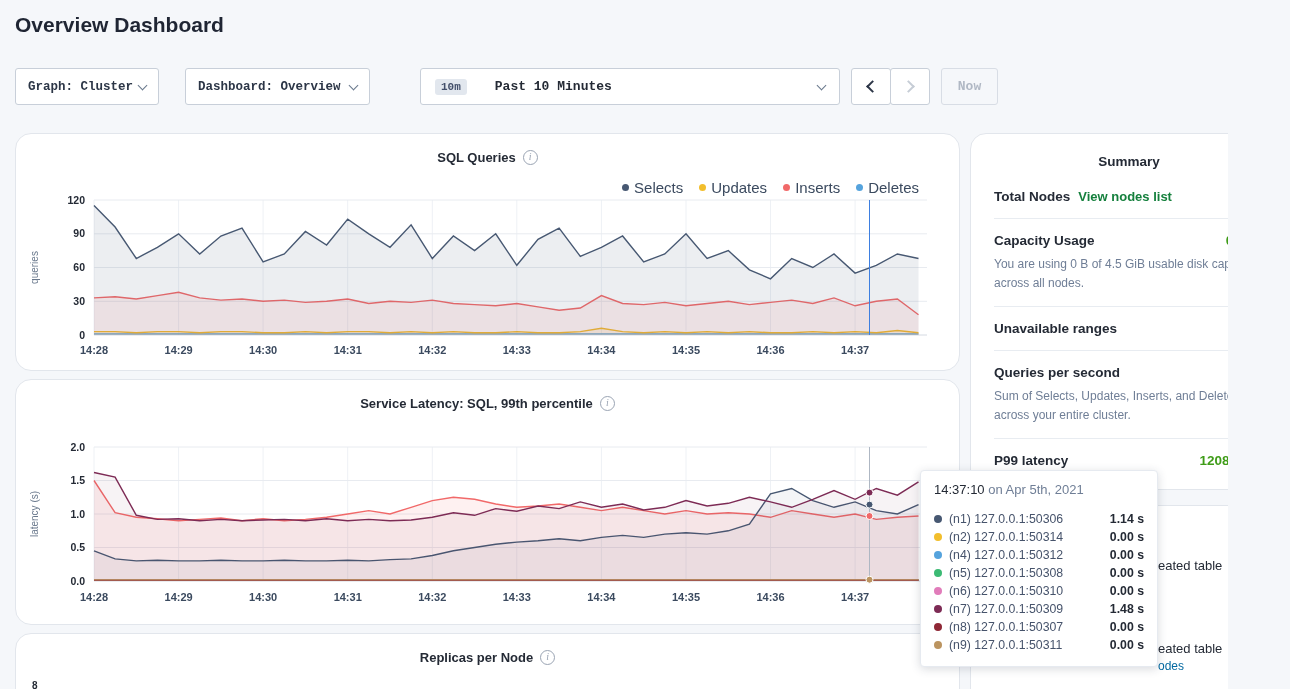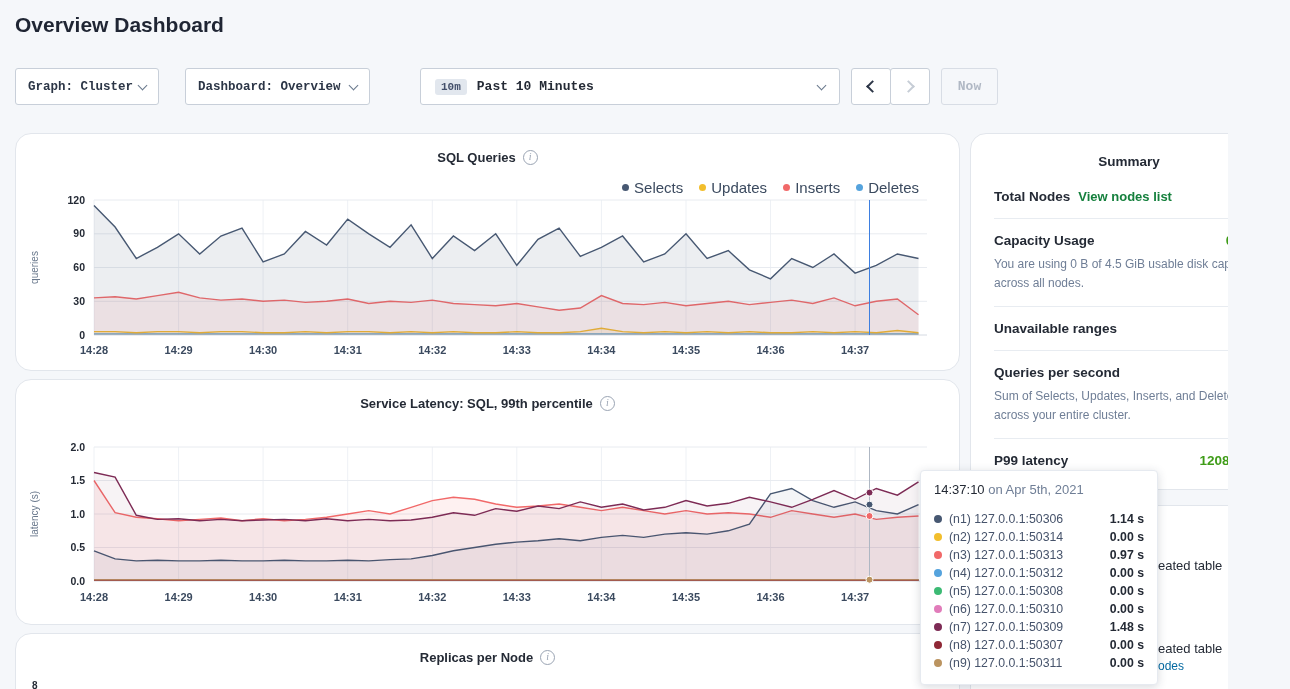--- a/index.html
+++ b/index.html
@@ -3,21 +3,21 @@
 <meta charset="utf-8">
 <style>
   *{box-sizing:border-box;margin:0;padding:0;}
   body{font-family:"Liberation Sans",sans-serif;background:#f5f7fa;}
   .page{position:relative;width:1228px;height:689px;overflow:hidden;background:#f5f7fa;color:#242a35;}
   .page-title{position:absolute;left:15px;top:13px;font-size:21px;font-weight:600;color:#1f2533;}
   .btn{position:absolute;top:68px;height:37px;background:#fff;border:1px solid #c8cfd9;border-radius:3px;display:flex;align-items:center;cursor:pointer;font-family:Liberation Mono, monospace;}
   .dd{justify-content:space-between;padding:0 12px;font-size:12.5px;font-weight:700;color:#2c3647;}
   .dd-graph{left:15px;width:144px;}
   .dd-dash{left:185px;width:185px;}
-  .timepicker{left:420px;width:420px;padding:0 14px;gap:10px;font-size:13px;font-weight:700;color:#242a35;}
+  .timepicker{left:420px;width:420px;padding:0 14px;gap:28px;font-size:13px;font-weight:700;color:#242a35;}
   .time-badge{background:#e2e7ee;color:#44506b;border-radius:3px;padding:2px 6px;font-size:11px;font-weight:700;}
   .time-label{flex:1;text-align:left;}
   .arrow-btn{width:40px;justify-content:center;}
   .prev{left:851px;}
   .next{left:890px;cursor:default;}
   .now-btn{left:941px;width:57px;justify-content:center;background:transparent;border-color:#d8dde5;color:#b0b8c4;font-weight:700;font-size:13px;cursor:default;}
   .chev{width:7px;height:7px;border-right:1.6px solid #69788c;border-bottom:1.6px solid #69788c;transform:rotate(45deg);margin-top:-3px;flex-shrink:0;}
   .chev2{width:9px;height:9px;}
   .chev-left{border-left:2px solid #2c3647;border-bottom:2px solid #2c3647;transform:rotate(45deg);margin-left:3px;}
   .chev-right{border-right:2px solid #c6cdd6;border-top:2px solid #c6cdd6;transform:rotate(45deg);margin-right:3px;}
@@ -274,25 +274,20 @@
           <span class="tt-dot" style="background: rgb(71, 88, 114);"></span>
           <span class="tt-label">(n1) 127.0.0.1:50306</span>
           <span class="tt-val">1.14 s</span>
         </div>
         <div class="tt-row">
           <span class="tt-dot" style="background: rgb(242, 190, 44);"></span>
           <span class="tt-label">(n2) 127.0.0.1:50314</span>
           <span class="tt-val">0.00 s</span>
         </div>
         <div class="tt-row">
-          <span class="tt-dot" style="background: rgb(241, 105, 105);"></span>
-          <span class="tt-label">(n3) 127.0.0.1:50313</span>
-          <span class="tt-val">0.97 s</span>
-        </div>
-        <div class="tt-row">
           <span class="tt-dot" style="background: rgb(85, 163, 221);"></span>
           <span class="tt-label">(n4) 127.0.0.1:50312</span>
           <span class="tt-val">0.00 s</span>
         </div>
         <div class="tt-row">
           <span class="tt-dot" style="background: rgb(60, 186, 116);"></span>
           <span class="tt-label">(n5) 127.0.0.1:50308</span>
           <span class="tt-val">0.00 s</span>
         </div>
         <div class="tt-row">

